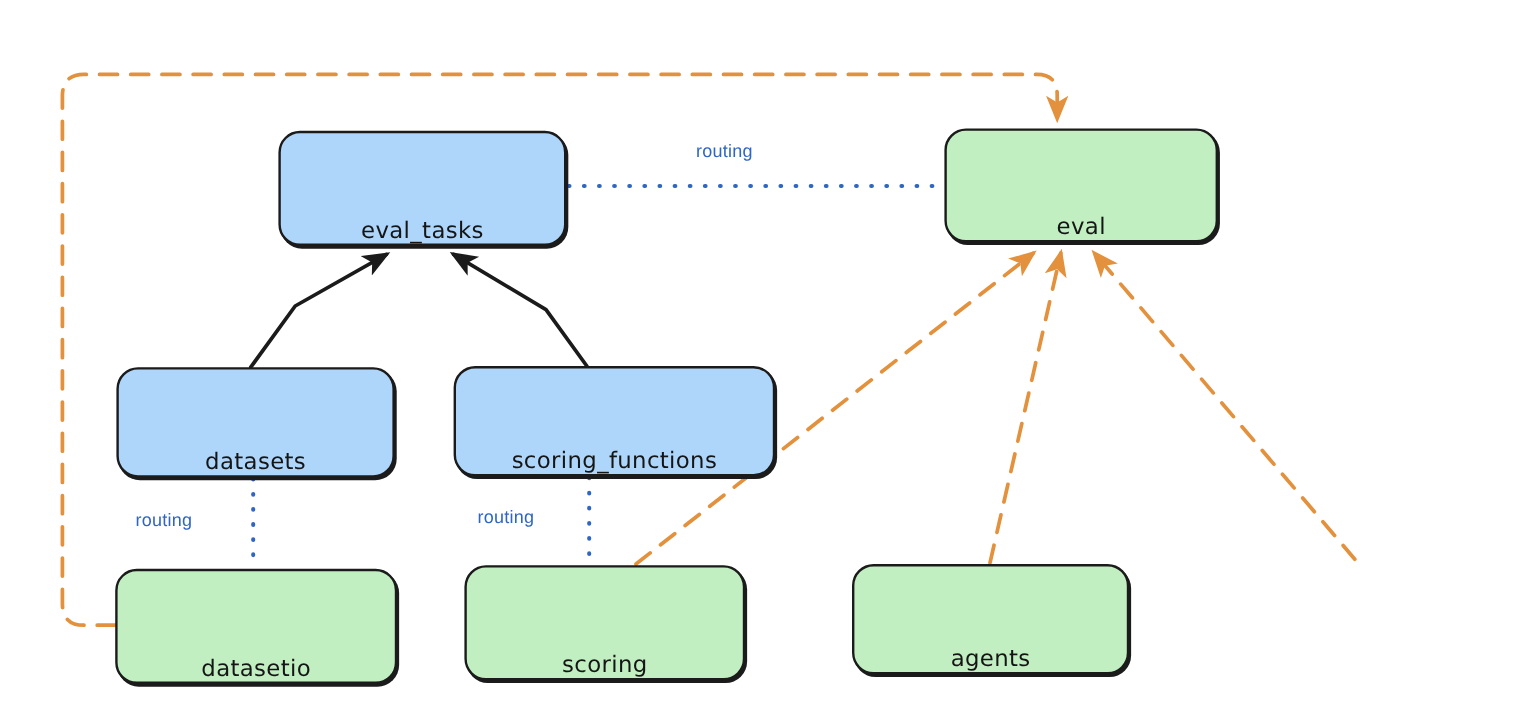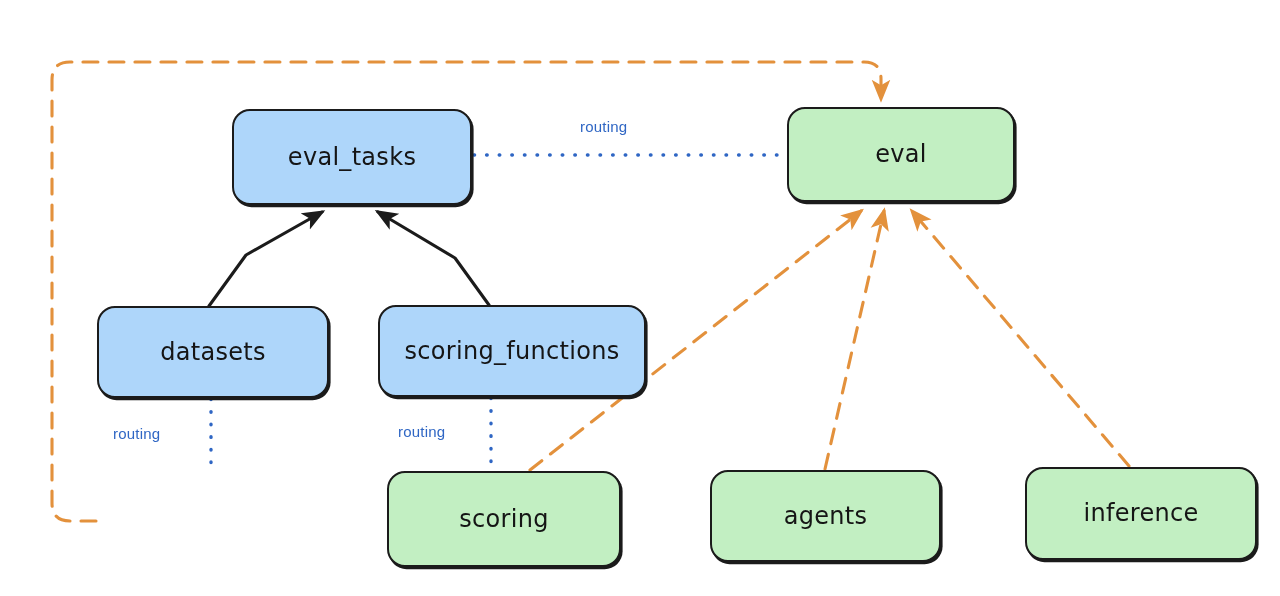--- a/index.html
+++ b/index.html
@@ -23,27 +23,27 @@
     left: 0;
     top: 0;
     width: 1280px;
     height: 596px;
     pointer-events: none;
   }
   .node {
     position: absolute;
     box-sizing: border-box;
     display: flex;
-    align-items: center;
+    align-items: flex-end;
     justify-content: center;
     border: 2.6px solid #1b1b1b;
     border-radius: 18px;
     box-shadow: 1.6px 2.2px 0 0 #1b1b1b;
     font-family: "DejaVu Sans", sans-serif;
-    font-size: 24px;
+    font-size: 19px;
     letter-spacing: 0.3px;
     color: #151515;
     text-align: center;
     user-select: none;
   }
   .node.api {
     background: #aed6fa;
   }
   .node.provider {
     background: #c2efc2;
@@ -124,32 +124,32 @@
   </div>
 
   <div class="node provider" style="left:787px; top:107px; width:228px; height:95px;">
     <span class="node-label">eval</span>
   </div>
 
   <div class="node api" style="left:378px; top:305px; width:268px; height:92px;">
     <span class="node-label">scoring_functions</span>
   </div>
 
+  <div class="node provider" style="left:96px; top:474px; width:235px; height:96px;">
+    <span class="node-label">datasetio</span>
+  </div>
 
   <div class="node provider" style="left:710px; top:470px; width:231px; height:92px;">
     <span class="node-label">agents</span>
   </div>
 
   <div class="node provider" style="left:387px; top:471px; width:234px; height:96px;">
     <span class="node-label">scoring</span>
   </div>
 
-  <div class="node provider" style="left:1025px; top:467px; width:232px; height:93px;">
-    <span class="node-label">inference</span>
-  </div>
 
   <span class="edge-label" style="left:580px; top:118px;">routing</span>
 
   <span class="edge-label" style="left:113px; top:425px;">routing</span>
 
   <span class="edge-label" style="left:398px; top:423px;">routing</span>
 
 </div>
 
 </body></html>

